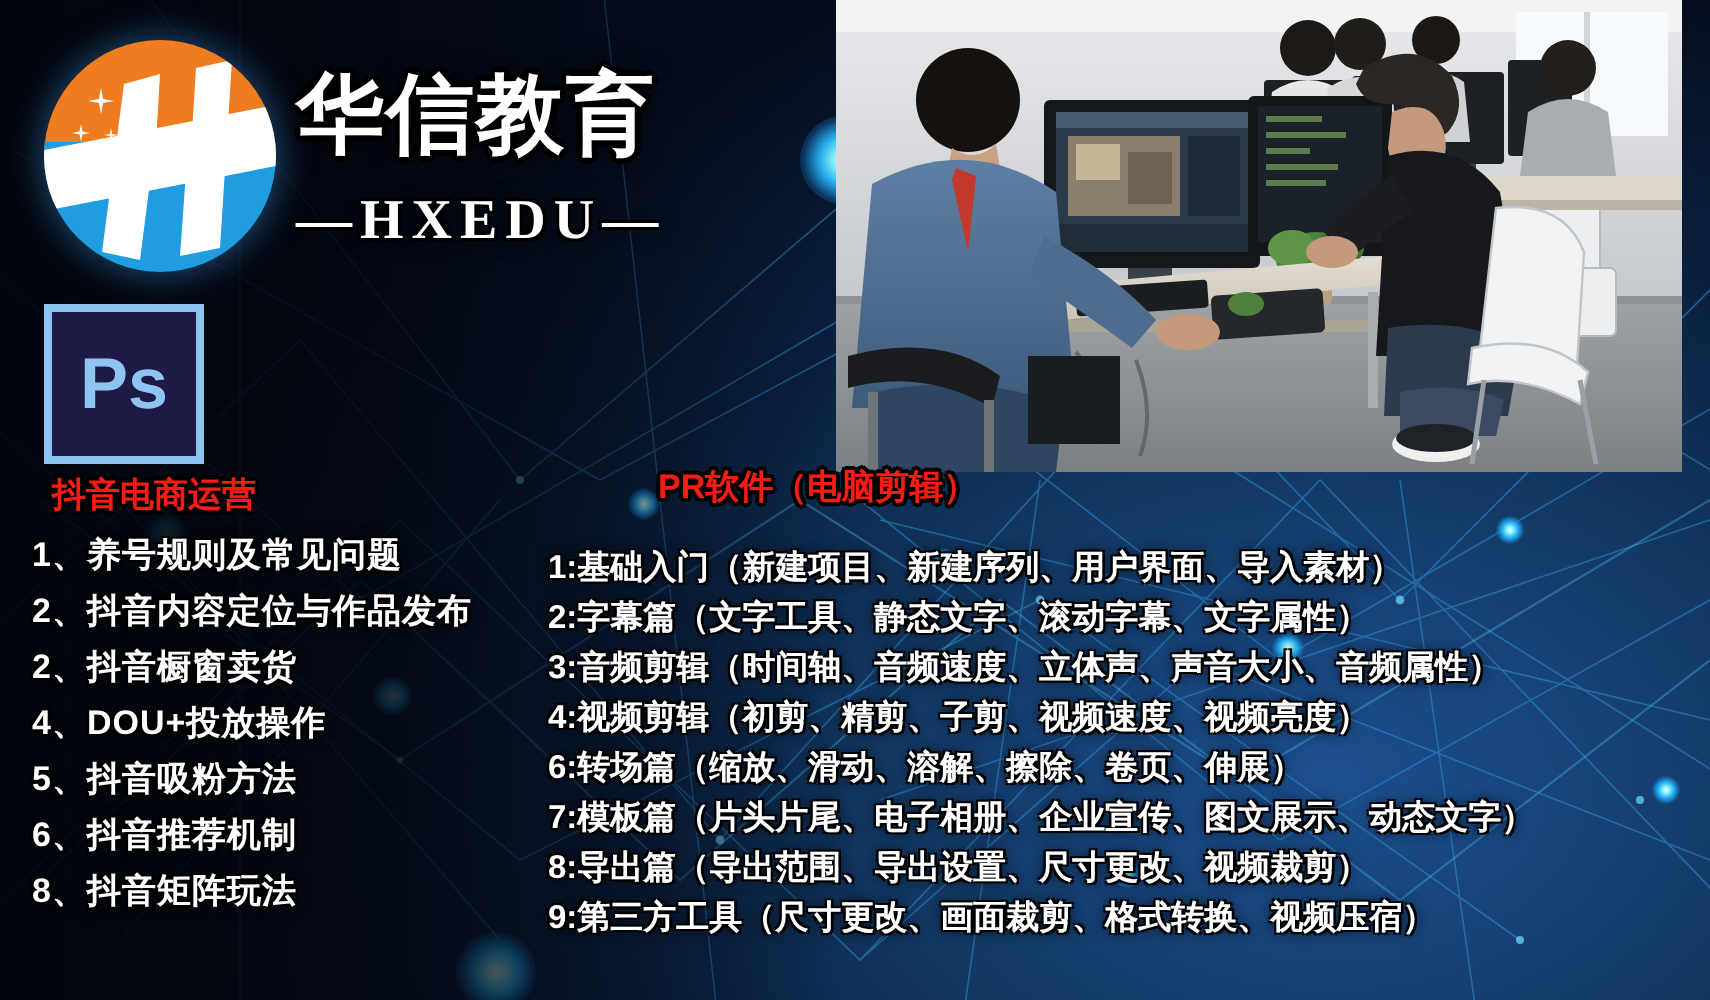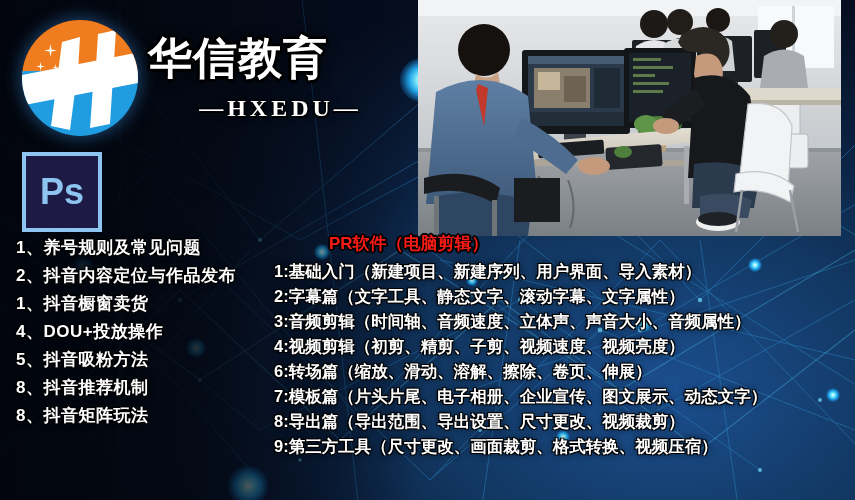--- a/index.html
+++ b/index.html
@@ -53,22 +53,22 @@
   #brand-cn{
     font-size:44px;line-height:68px;font-weight:bold;color:#ffffff;
     letter-spacing:1px;
     text-shadow:
       -2px -2px 0 #000, 2px -2px 0 #000, -2px 2px 0 #000, 2px 2px 0 #000,
       0 -3px 0 #000, 0 3px 0 #000, -3px 0 0 #000, 3px 0 0 #000,
       0 0 14px rgba(0,0,0,0.9);
     white-space:nowrap;
   }
   #brand-en{
-    margin-top:3px;text-align:center;
-    font-size:24px;font-weight:bold;color:#ffffff;letter-spacing:4px;
+    margin-top:3px;text-align:left;
+    font-size:28px;font-weight:bold;color:#ffffff;letter-spacing:4px;
     font-family:"Liberation Serif","DejaVu Serif",serif;
     text-shadow:-1.5px -1.5px 0 #000,1.5px -1.5px 0 #000,-1.5px 1.5px 0 #000,1.5px 1.5px 0 #000,0 0 10px rgba(0,0,0,.9);
     white-space:nowrap;
   }
   
   #adobe-icons{position:absolute;left:22px;top:152px;display:flex;}
   .adobe-tile{
     width:72px;height:72px;display:flex;align-items:center;justify-content:center;
     font-size:36px;font-weight:bold;font-family:"Liberation Sans",sans-serif;
   }
@@ -76,21 +76,21 @@
   #pr-icon{background:#3b1f48;border:4px solid #ef8ef2;color:#ef8ef2;}
   
   #col-left{position:absolute;left:8px;top:236px;width:288px;}
   #col-right{position:absolute;left:274px;top:232px;width:580px;}
   .sec-title{
     font-size:17px;font-weight:bold;color:#fb1b15;white-space:nowrap;
     text-shadow:-1.4px -1.4px 0 #000,1.4px -1.4px 0 #000,-1.4px 1.4px 0 #000,1.4px 1.4px 0 #000,
                 0 -2px 0 #000,0 2px 0 #000,-2px 0 0 #000,2px 0 0 #000;
   }
   #left-title{margin-left:18px;margin-bottom:7px;}
-  #right-title{margin-left:10px;margin-bottom:6px;padding-left:45px;}
+  #right-title{margin-left:10px;margin-bottom:18px;padding-left:45px;}
   .list-item{
     font-size:17px;font-weight:bold;color:#ffffff;white-space:nowrap;
     text-shadow:-1.2px -1.2px 0 #000,1.2px -1.2px 0 #000,-1.2px 1.2px 0 #000,1.2px 1.2px 0 #000,
                 0 0 7px rgba(0,0,0,.95);
   }
   #left-list .list-item{margin-bottom:5px;padding-left:8px;letter-spacing:.5px;}
   #right-list .list-item{margin-bottom:3px;font-size:16.5px;letter-spacing:0px;}
   
   #photo{
     position:absolute;left:418px;top:0;width:423px;height:236px;overflow:hidden;
@@ -312,27 +312,28 @@
   <div id="brand-block">
     <div id="brand-cn">华信教育</div>
     <div id="brand-en">—HXEDU—</div>
   </div>
 
   <div id="adobe-icons">
     <div id="ps-icon" class="adobe-tile">Ps</div>
   </div>
 
   <div id="col-left">
+    <div id="left-title" class="sec-title">抖音电商运营</div>
     <div id="left-list">
       <div class="list-item">1、养号规则及常见问题</div>
       <div class="list-item">2、抖音内容定位与作品发布</div>
-      <div class="list-item">1、抖音橱窗卖货</div>
+      <div class="list-item">2、抖音橱窗卖货</div>
       <div class="list-item">4、DOU+投放操作</div>
       <div class="list-item">5、抖音吸粉方法</div>
-      <div class="list-item">8、抖音推荐机制</div>
+      <div class="list-item">6、抖音推荐机制</div>
       <div class="list-item">8、抖音矩阵玩法</div>
     </div>
   </div>
 
   <div id="col-right">
     <div id="right-title" class="sec-title">PR软件（电脑剪辑）</div>
     <div id="right-list">
       <div class="list-item">1:基础入门（新建项目、新建序列、用户界面、导入素材）</div>
       <div class="list-item">2:字幕篇（文字工具、静态文字、滚动字幕、文字属性）</div>
       <div class="list-item">3:音频剪辑（时间轴、音频速度、立体声、声音大小、音频属性）</div>

